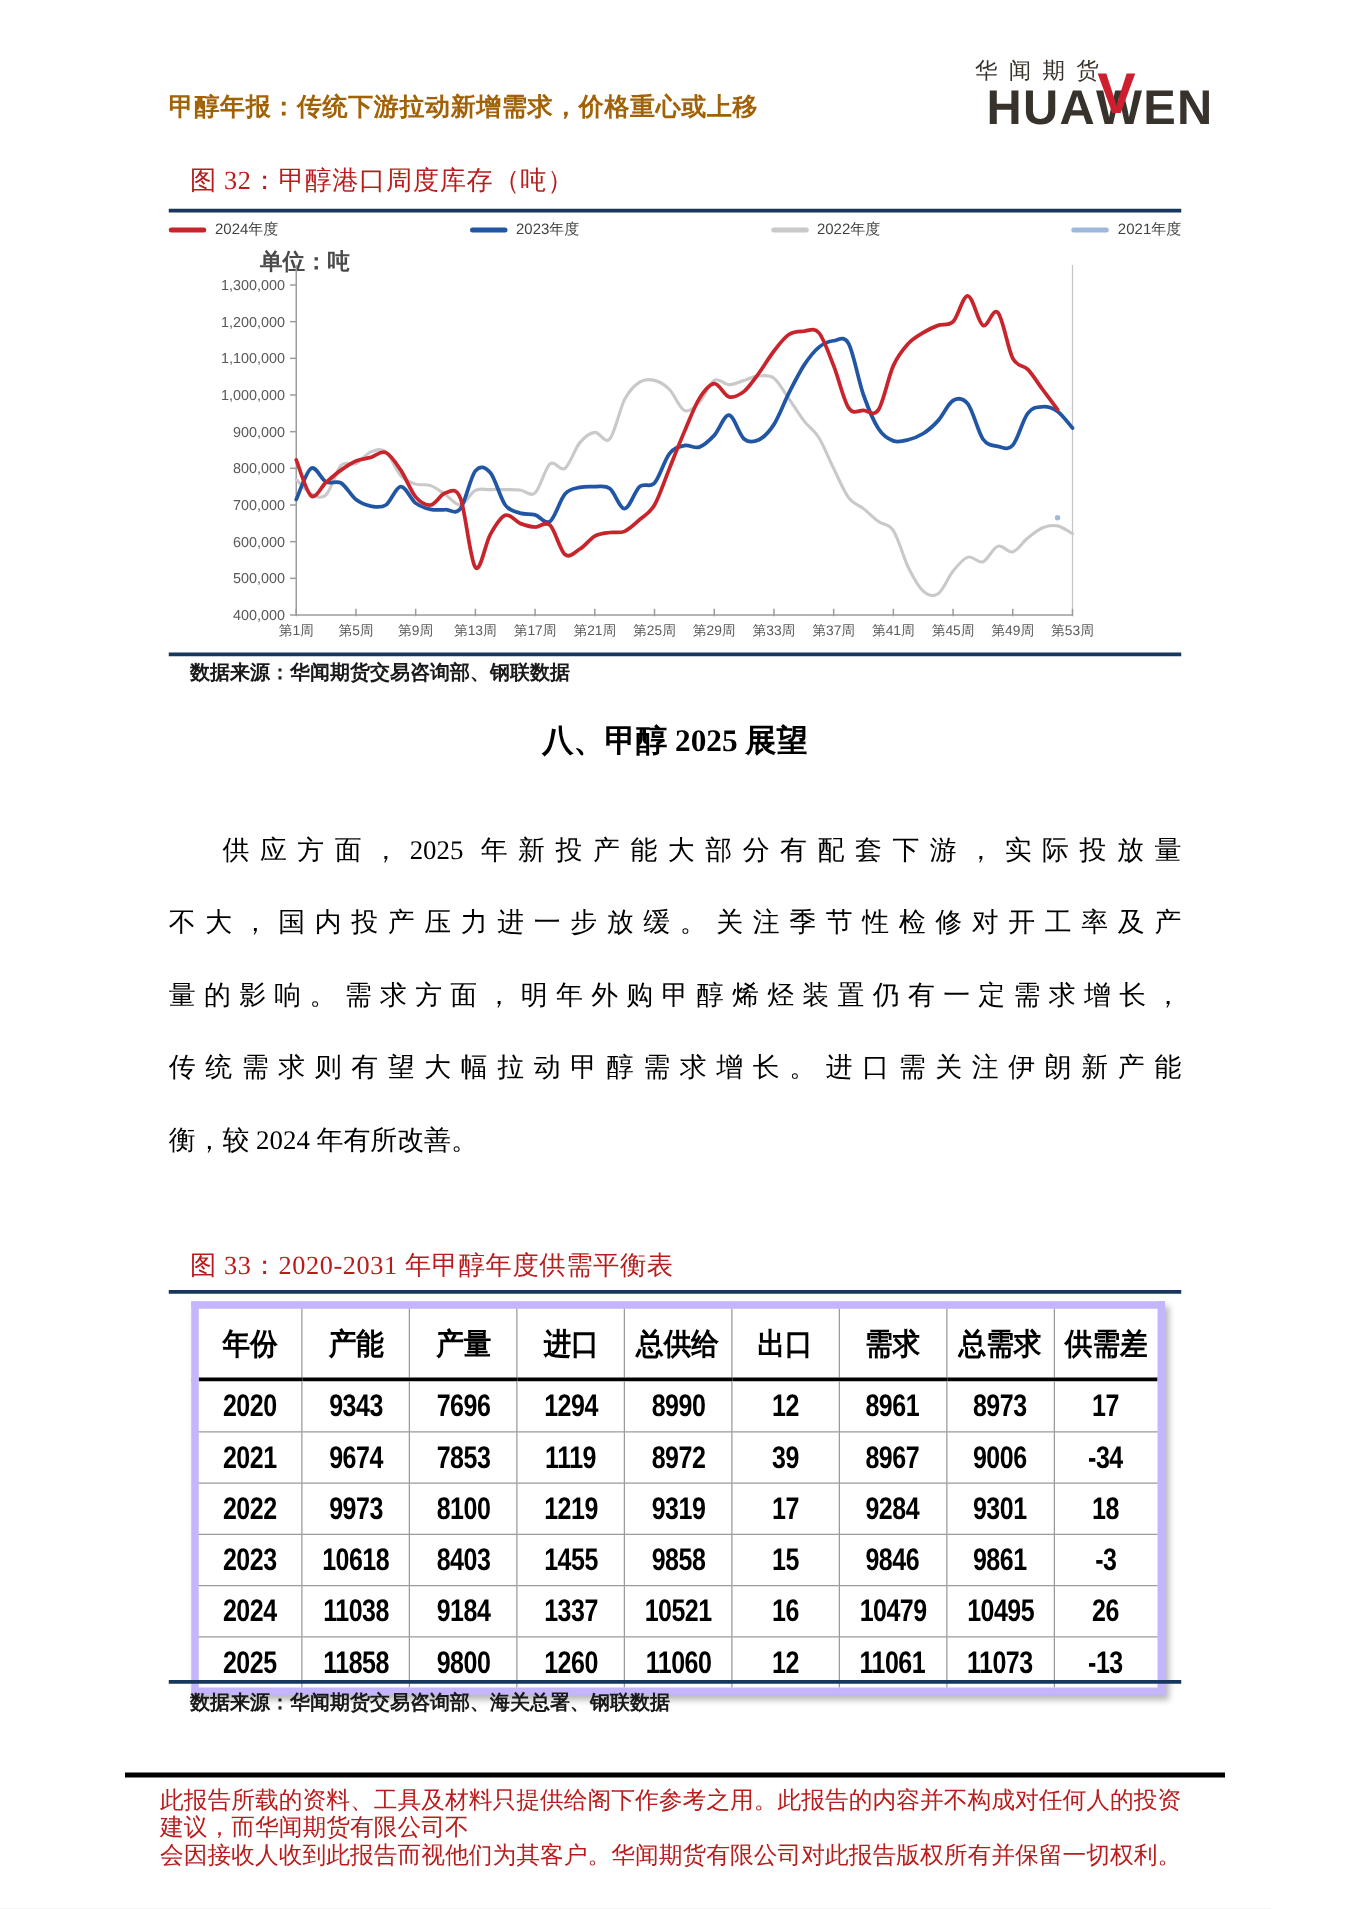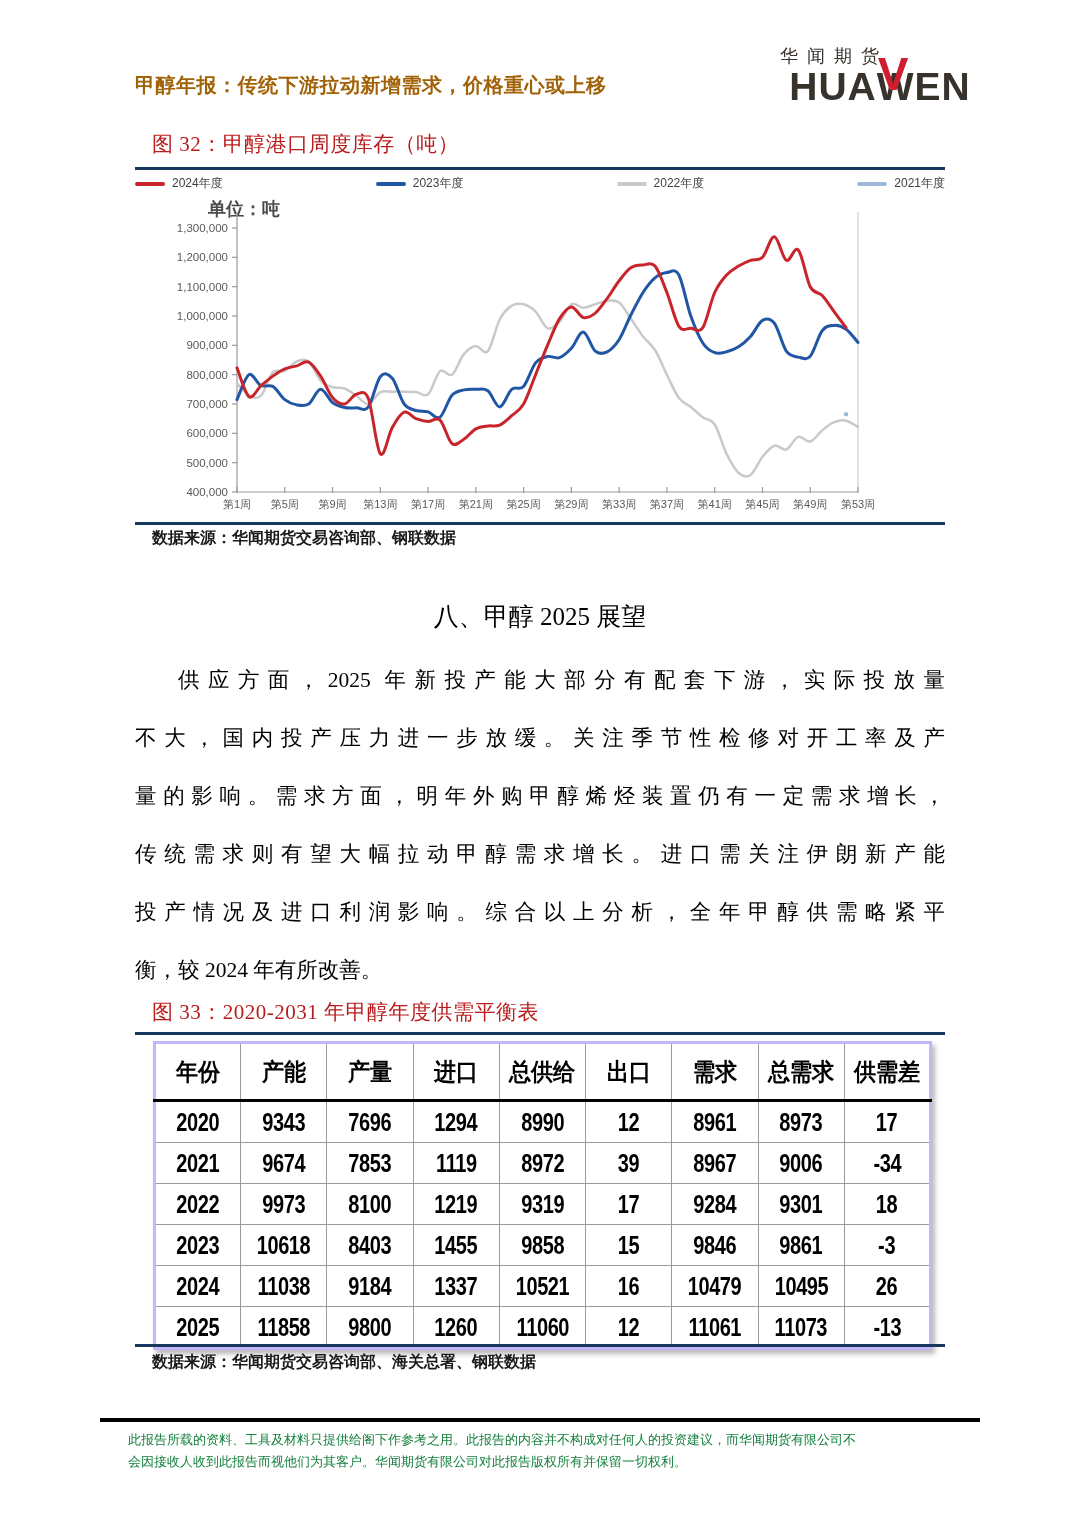--- a/index.html
+++ b/index.html
@@ -21,40 +21,40 @@
   .footer-rule{position:absolute;left:100px;top:1418px;width:880px;height:4px;background:#000;}
   
   .legend{position:absolute;left:135px;top:175px;width:810px;display:flex;justify-content:space-between;}
   .legend-item{display:flex;align-items:center;gap:7px;
                font-family:"Liberation Sans",sans-serif;font-size:12px;color:#3f3f3f;}
   .legend-swatch{width:30px;height:4px;border-radius:2px;}
   .unit-label{position:absolute;left:208px;top:197px;font-size:18px;font-weight:bold;color:#4a4a4a;text-align:right;}
   #chart-svg{position:absolute;left:135px;top:192px;}
   .source-note{position:absolute;left:152px;font-size:16px;font-weight:bold;color:#1a1a1a;}
   
-  .section-heading{position:absolute;left:135px;top:600px;width:810px;text-align:center;
-                   font-size:25px;font-weight:normal;color:#000;}
+  .section-heading{position:absolute;left:135px;top:576px;width:810px;text-align:center;
+                   font-size:25px;font-weight:bold;color:#000;}
   .para{position:absolute;left:135px;top:651px;width:810px;font-size:21.5px;color:#000;}
   .para-line{height:58px;line-height:58px;text-align:justify;text-align-last:justify;white-space:nowrap;}
   .para-line.first{text-indent:43px;}
   .para-line.last{text-align-last:left;}
   
   .balance-table{position:absolute;left:153px;top:1041px;width:779px;border-collapse:collapse;
-                 table-layout:fixed;background:#fff;border:3px solid #c4b5fd;
+                 table-layout:fixed;background:#fff;border:6px solid #c4b5fd;
                  box-shadow:3px 4px 5px rgba(0,0,0,.28);}
   .balance-table th,.balance-table td{border:1px solid #9a9a9a;text-align:center;padding:0;
                  font-family:"Liberation Sans",sans-serif;color:#000;}
   .balance-table th{height:55px;border-bottom:3px solid #000;}
   .balance-table td{height:40px;}
   .sq{display:inline-block;font-weight:bold;}
   th .sq{font-size:24px;transform:scaleX(.92);}
   td .sq{font-size:25px;transform:scaleX(.8);letter-spacing:-.5px;}
   
   .footer-text{position:absolute;left:128px;top:1430px;width:830px;
-               font-family:Liberation Mono, monospace;font-size:13px;color:#15803d;line-height:22px;}
+               font-family:Liberation Serif, serif;font-size:19px;color:#b91c1c;line-height:22px;}
 </style>
 </head>
 <body>
 
 <div class="page">
 
   <div class="header-title">甲醇年报：传统下游拉动新增需求，价格重心或上移</div>
   <div class="logo">
     <div class="logo-cn">华闻期货</div>
     <div class="logo-en"><span>HUA</span><span class="logo-w"><span>W</span><span class="logo-v">V</span></span><span>EN</span></div>
@@ -140,21 +140,20 @@
     </svg>
   <div class="rule" style="top:522px;"></div>
   <div class="source-note" style="top:528px;">数据来源：华闻期货交易咨询部、钢联数据</div>
 
   <div class="section-heading">八、甲醇 2025 展望</div>
   <div class="para" id="outlook-para">
       <div class="para-line first">供应方面，2025 年新投产能大部分有配套下游，实际投放量</div>
       <div class="para-line">不大，国内投产压力进一步放缓。关注季节性检修对开工率及产</div>
       <div class="para-line">量的影响。需求方面，明年外购甲醇烯烃装置仍有一定需求增长，</div>
       <div class="para-line">传统需求则有望大幅拉动甲醇需求增长。进口需关注伊朗新产能</div>
-      <div class="para-line">投产情况及进口利润影响。综合以上分析，全年甲醇供需略紧平</div>
       <div class="para-line last">衡，较 2024 年有所改善。</div>
     </div>
 
   <div class="fig-caption" style="top:998px;">图 33：2020-2031 年甲醇年度供需平衡表</div>
   <div class="rule" style="top:1032px;"></div>
   <table class="balance-table" id="balance-table">
       <thead>
         <tr>
           <th><span class="sq">年份</span></th>
           <th><span class="sq">产能</span></th>

